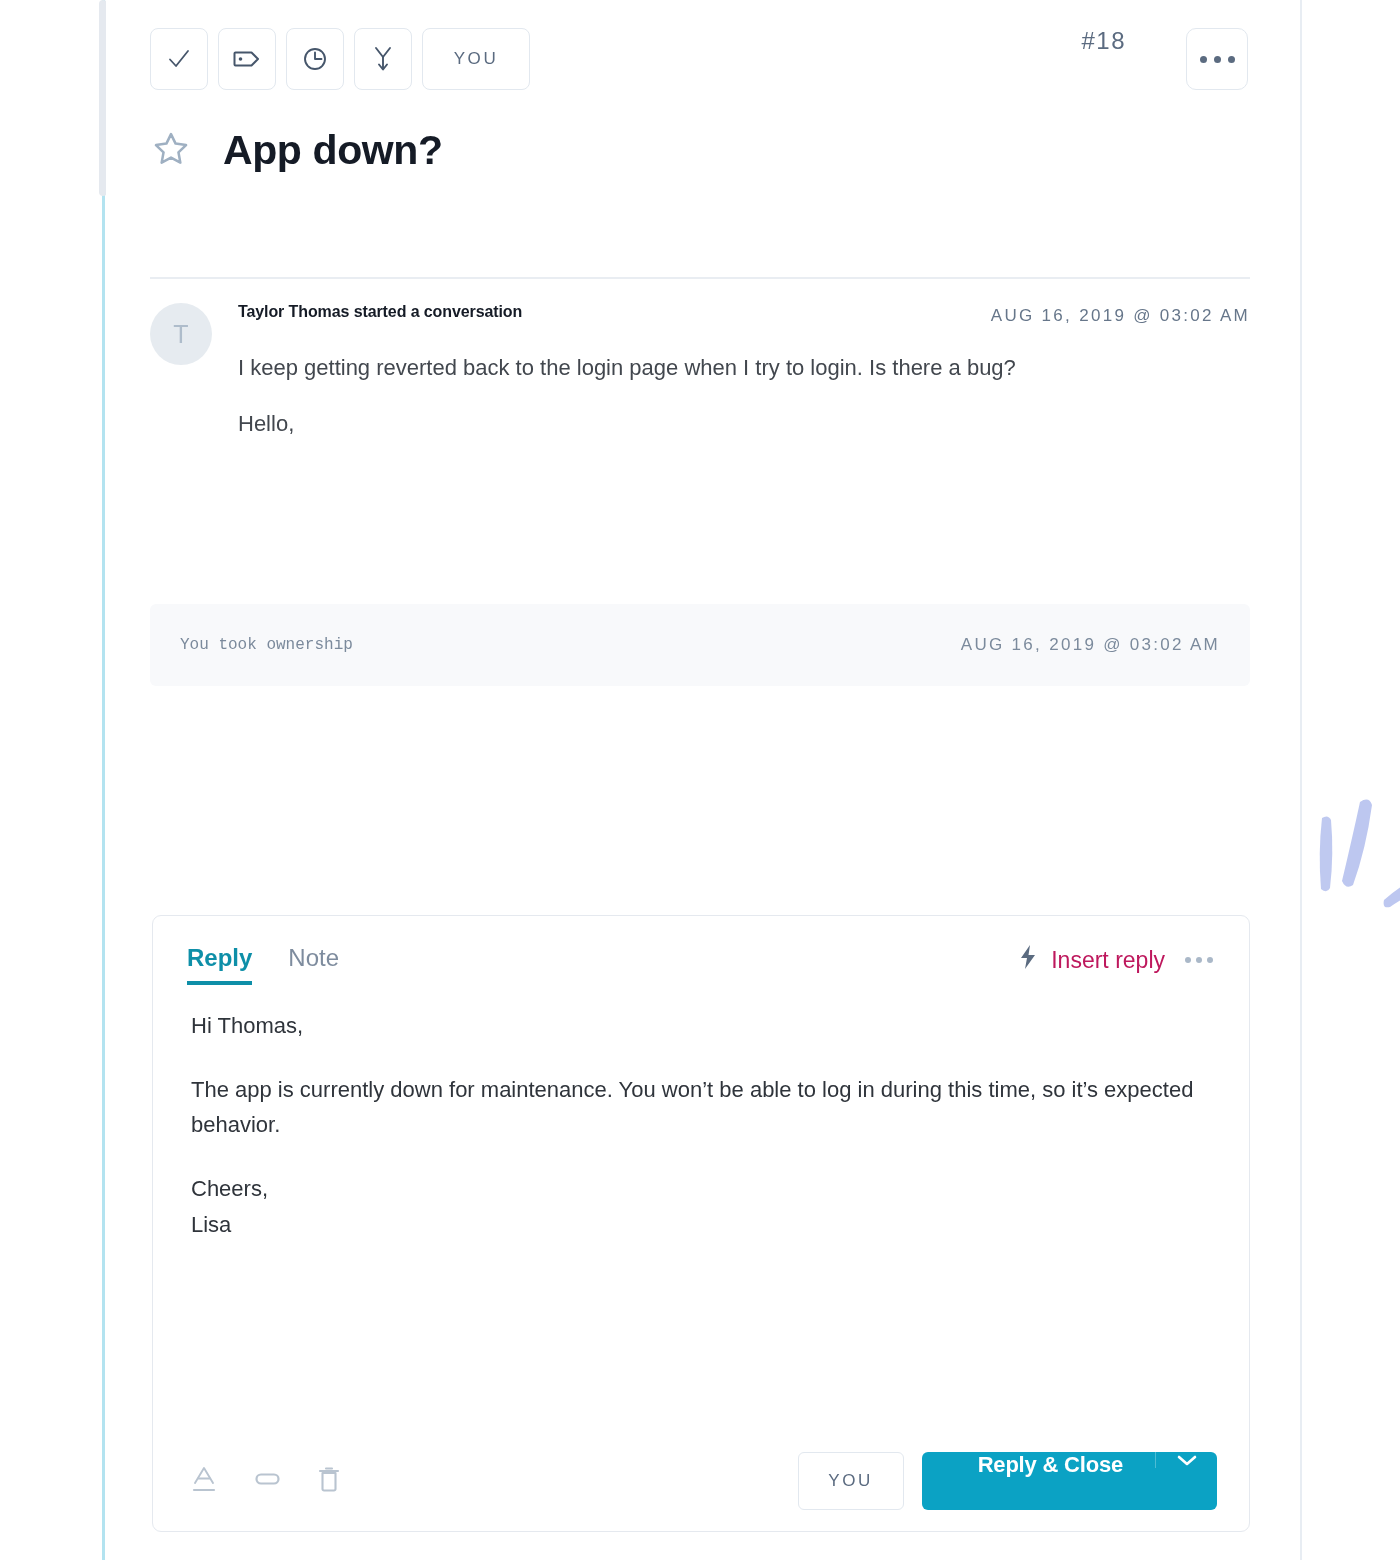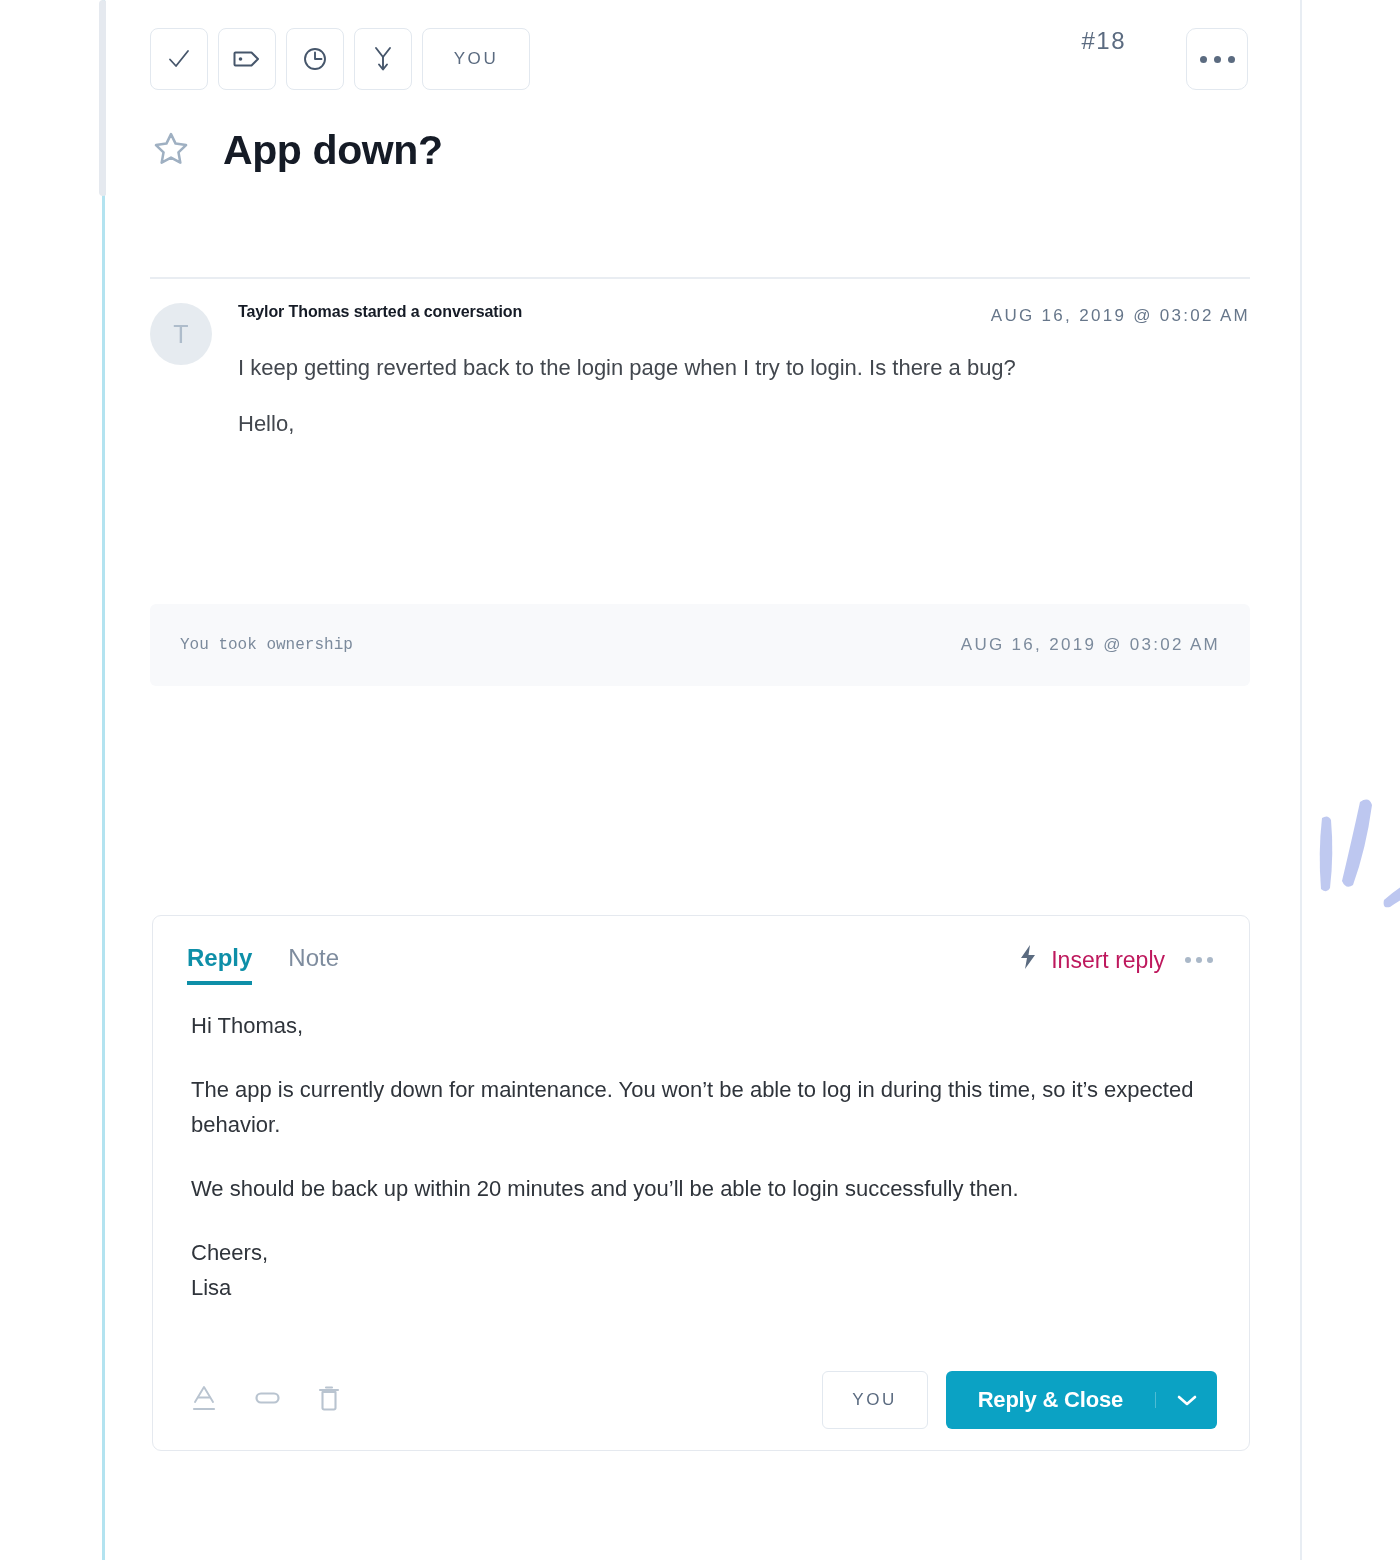--- a/index.html
+++ b/index.html
@@ -218,21 +218,21 @@
     height: 130px;
     pointer-events: none;
   }
 
   
   .composer {
     position: absolute;
     left: 46px;
     top: 915px;
     width: 1098px;
-    height: 536px;
+    height: 617px;
     background: #ffffff;
     border: 1.5px solid #e5e9ef;
     border-radius: 9px;
   }
   .composer-head {
     position: relative;
     height: 86px;
     padding: 28px 36px 0 34px;
     display: flex;
     align-items: flex-start;
@@ -302,23 +302,24 @@
     letter-spacing: 2.6px;
     color: #5b6b80;
     cursor: pointer;
   }
   .reply-close {
     margin-left: 18px;
     height: 58px;
     background: #0ba2c4;
     border-radius: 6px;
     display: flex;
-    align-items: center;
+    align-items: flex-start;
     overflow: hidden;
     cursor: pointer;
+    padding-left: 24px;
   }
   .reply-close-label {
     display: flex;
     align-items: center;
     padding: 0 32px;
     color: #ffffff;
     font-size: 22px;
     font-weight: 700;
     letter-spacing: -0.2px;
   }
@@ -447,21 +448,20 @@
             <span class="dot sm"></span>
             <span class="dot sm"></span>
             <span class="dot sm"></span>
           </span>
         </div>
       </div>
 
       <div class="composer-body">
         <p>Hi Thomas,</p>
         <p>The app is currently down for maintenance. You won’t be able to log in during this time, so it’s expected behavior.</p>
-        <p>We should be back up within 20 minutes and you’ll be able to login successfully then.</p>
         <p style="white-space:pre-line">Cheers,
 Lisa</p>
       </div>
 
       <div class="composer-foot">
         <div class="foot-icons">
 
           <span class="foot-icon">
             <svg width="26" height="30" viewBox="0 0 26 30">
               <path d="M4 19 L13 4 L22 19" fill="none" stroke="#b9c4d0" stroke-width="1.9" stroke-linecap="round" stroke-linejoin="round"></path>

